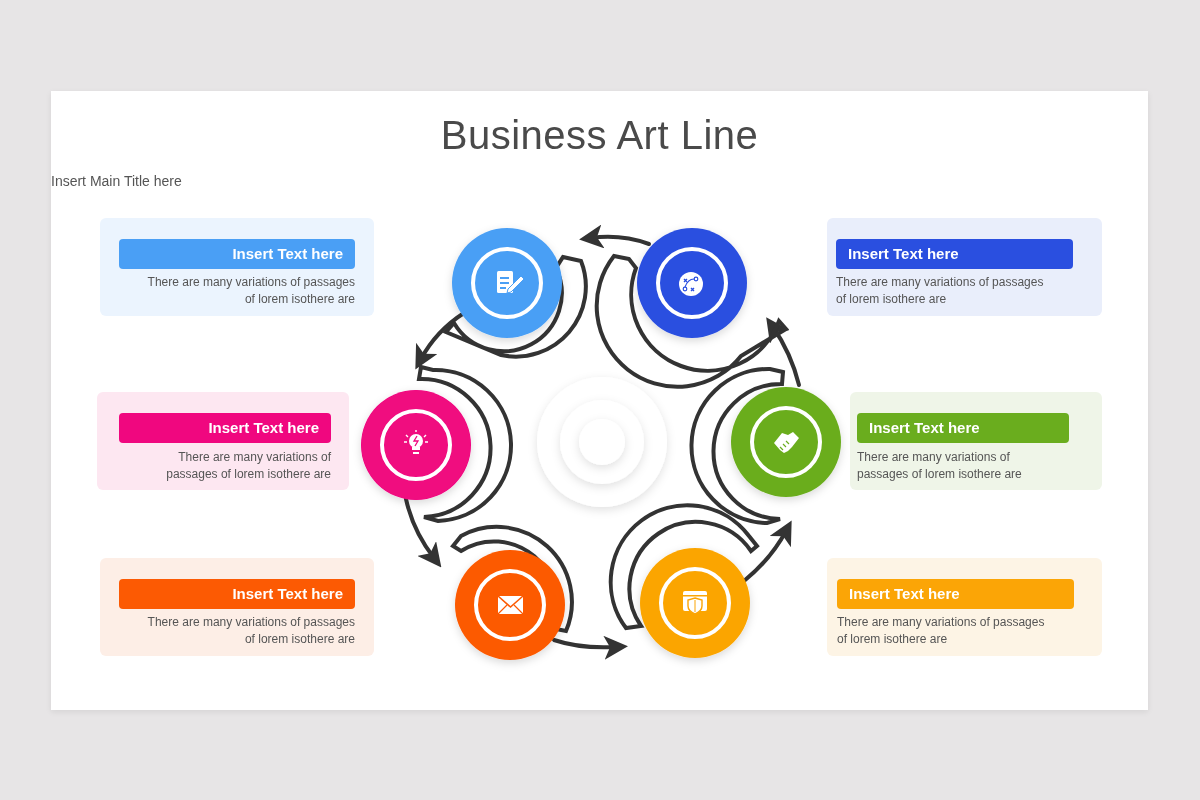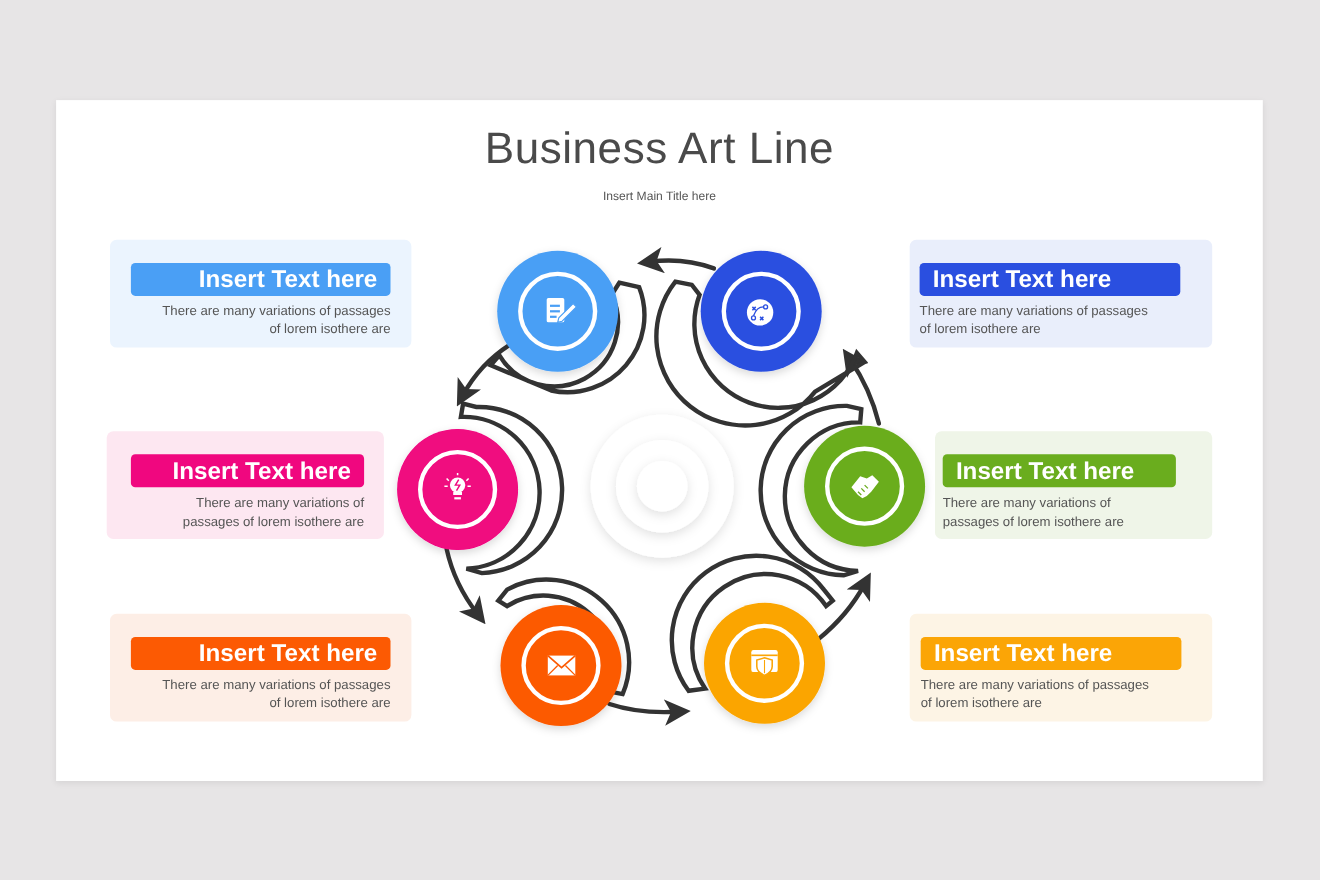--- a/index.html
+++ b/index.html
@@ -20,35 +20,34 @@
     position: absolute;
     left: 0; right: 0; top: 22px;
     text-align: center;
     font-size: 40px;
     color: #4a4a4a;
     letter-spacing: 0.5px;
   }
   .subtitle {
     position: absolute;
     left: 0; right: 0; top: 82px;
-    text-align: center;
-    font-size: 11px;
+    font-size: 14px;
     color: #555555;
   }
   .card {
     position: absolute;
     border-radius: 6px;
   }
   .card .bar {
     position: absolute;
     height: 30px;
     border-radius: 4px;
     color: #ffffff;
     font-weight: bold;
-    font-size: 22px;
+    font-size: 15px;
     line-height: 30px;
     padding: 0 12px;
     white-space: nowrap;
   }
   .card .desc {
     position: absolute;
     font-size: 12px;
     line-height: 17px;
     color: #555555;
   }

